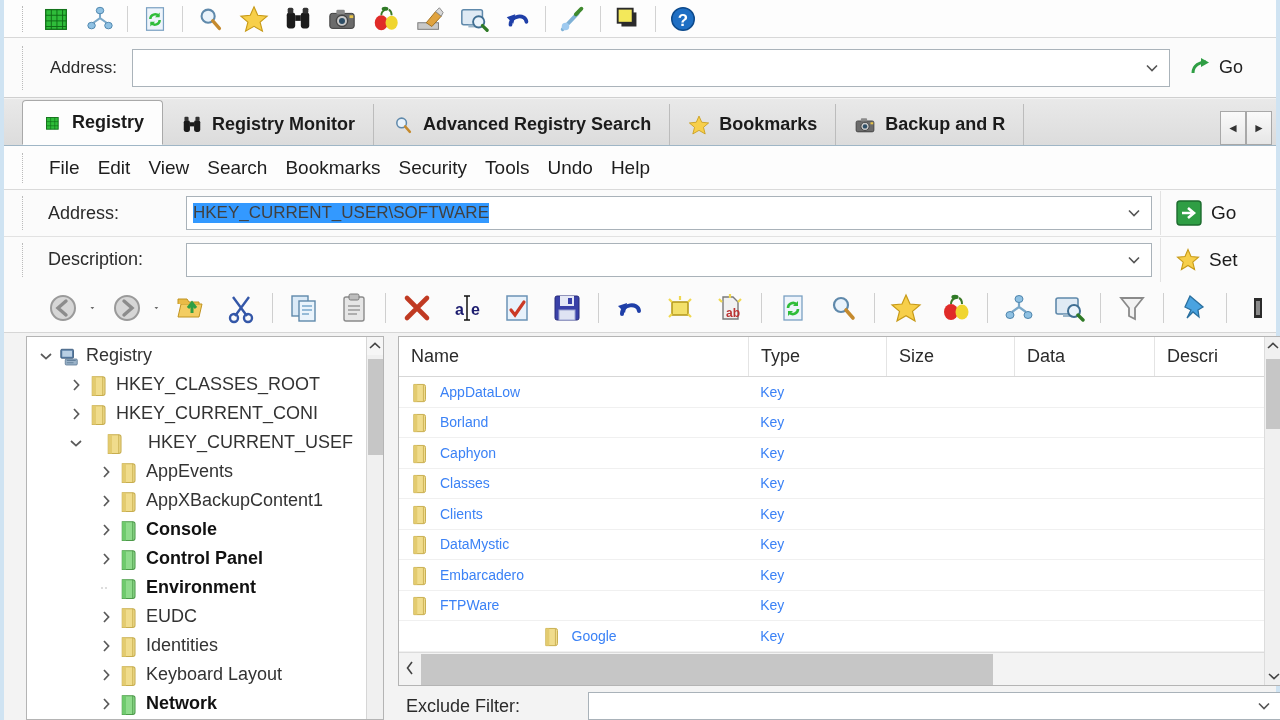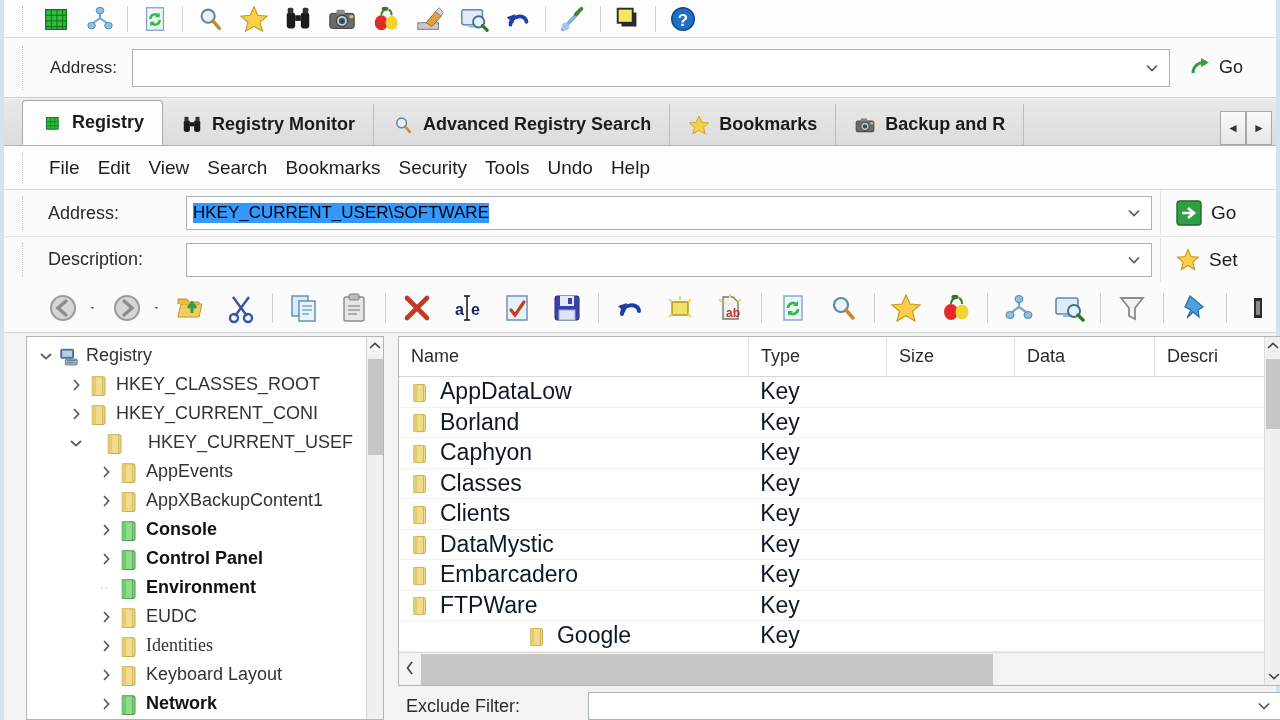--- a/index.html
+++ b/index.html
@@ -131,21 +131,21 @@
   }
   .ifield {
     flex: 1; height: 34px; background: #fff; border: 1px solid #a9b2b9;
     display: flex; align-items: center; margin-right: 8px;
     overflow: hidden;
   }
   .ifield .ftext {
     flex: 1; font-size: 17px; padding: 0 4px 0 6px; color: #111;
     white-space: nowrap; overflow: hidden;
   }
-  .sel-inline { background: #3399ff; color: #000000; padding: 1px 0; }
+  .sel-inline { background: #3399ff; color: #404040; padding: 1px 0; }
   .iaction {
     width: 116px; height: 44px; display: flex; align-items: center; gap: 8px;
     padding-left: 14px; border-left: 1px solid #e2e2e2;
   }
   .iaction .txt { font-size: 19px; color: #1b1b1b; }
 
   
   .inner-toolbar {
     position: absolute; left: 0; top: 283px;
     width: 1272px; height: 50px;
@@ -191,21 +191,21 @@
   .list-head {
     display: flex; height: 40px; border-bottom: 1px solid #d7d7d7;
     background: #fff;
   }
   .lh {
     font-size: 18px; color: #2b2b2b; padding: 9px 0 0 12px;
     border-right: 1px solid #e4e4e4; overflow: hidden; white-space: nowrap;
   }
   .list-rows { position: absolute; left: 0; right: 17px; top: 40px; bottom: 34px; }
   .lrow { display: flex; height: 30.5px; border-bottom: 1px solid #f0f0f0; align-items: center; }
-  .lc { font-size: 23px; color: #0f172a; padding-left: 12px; white-space: nowrap; overflow: hidden; }
+  .lc { font-size: 14px; color: #3b82f6; padding-left: 12px; white-space: nowrap; overflow: hidden; }
   .lc.name { display: flex; align-items: center; gap: 9px; padding-left: 10px; }
   .list-vscroll {
     position: absolute; right: 0; top: 0; width: 17px; bottom: 0; background: #f0f0f0;
     border-left: 1px solid #dcdcdc;
   }
   .list-vscroll .arrow {
     height: 18px; display: flex; align-items: center; justify-content: center;
     font-size: 12px; color: #444;
   }
   .list-vscroll .arrow.down { position: absolute; bottom: 0; width: 17px; }
@@ -790,21 +790,21 @@
               <path d="M3 2 L7.6 7 L3 12" stroke="#5a5a5a" stroke-width="1.7" fill="none"></path>
             </svg>
           </span>
           <span class="ico"><svg width="24" height="24" viewBox="0 0 32 32">
               <path d="M7 5 h14 a3 3 0 0 1 3 3 v19 a3 3 0 0 1-3 3 H7 Z" fill="#f0dc8c" stroke="#c7ad4e" stroke-width="1.4"></path>
               <path d="M7 5 h5 v25 h-5 Z" fill="#e3cb6f"></path>
               <path d="M21 5 v25" stroke="#c7ad4e" stroke-width="1.2"></path>
             </svg></span>
           <span class="tlabel">EUDC</span>
         </div>
-        <div class="tnode" style="padding-left: 68px; font-family: Liberation Serif, serif;">
+        <div class="tnode" style="padding-left: 68px;">
           <span class="tw">
             <svg width="10" height="14" viewBox="0 0 10 14">
               <path d="M3 2 L7.6 7 L3 12" stroke="#5a5a5a" stroke-width="1.7" fill="none"></path>
             </svg>
           </span>
           <span class="ico"><svg width="24" height="24" viewBox="0 0 32 32">
               <path d="M7 5 h14 a3 3 0 0 1 3 3 v19 a3 3 0 0 1-3 3 H7 Z" fill="#f0dc8c" stroke="#c7ad4e" stroke-width="1.4"></path>
               <path d="M7 5 h5 v25 h-5 Z" fill="#e3cb6f"></path>
               <path d="M21 5 v25" stroke="#c7ad4e" stroke-width="1.2"></path>
             </svg></span>

